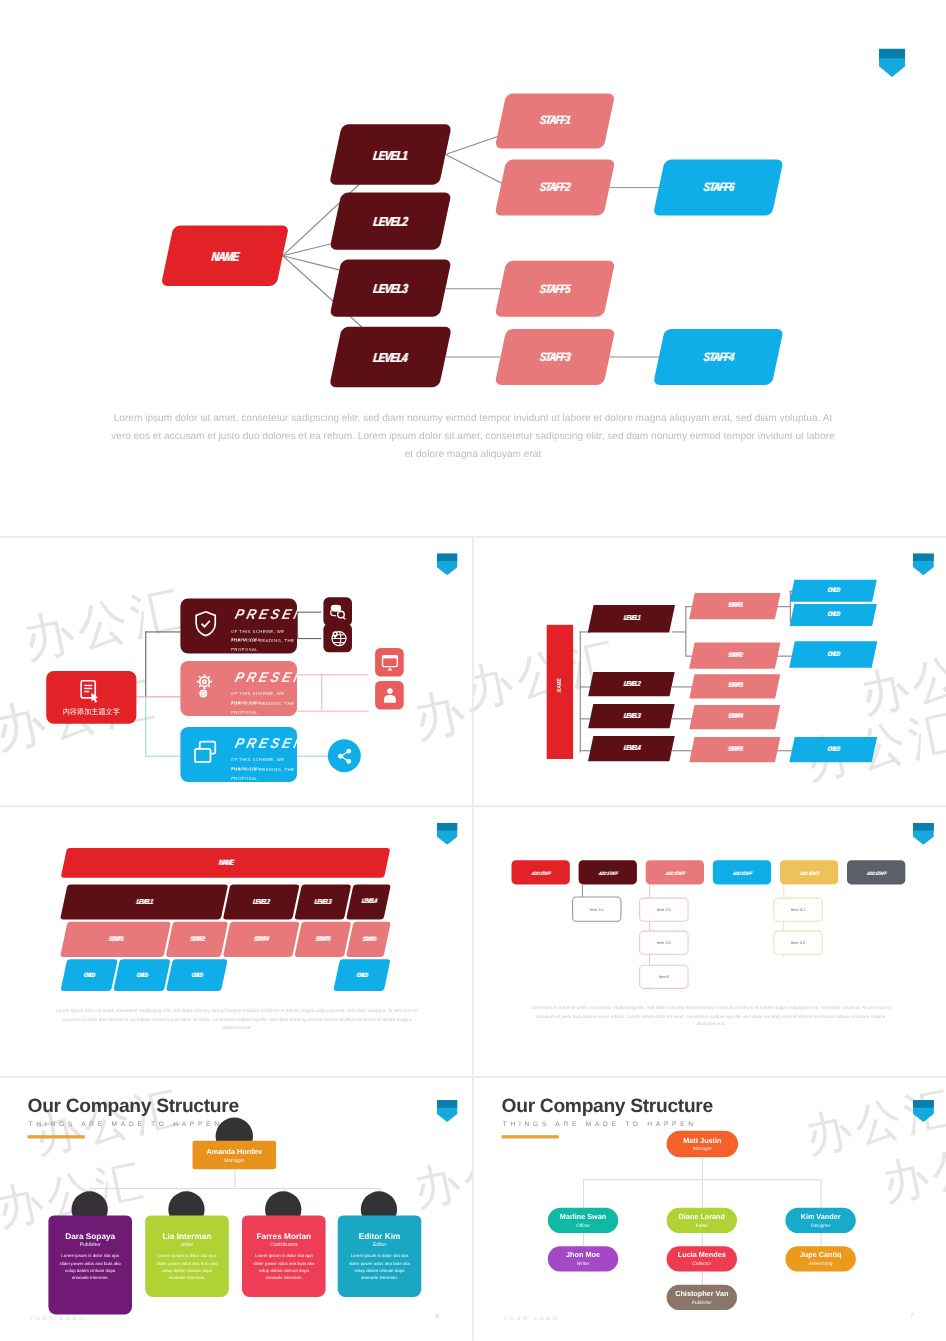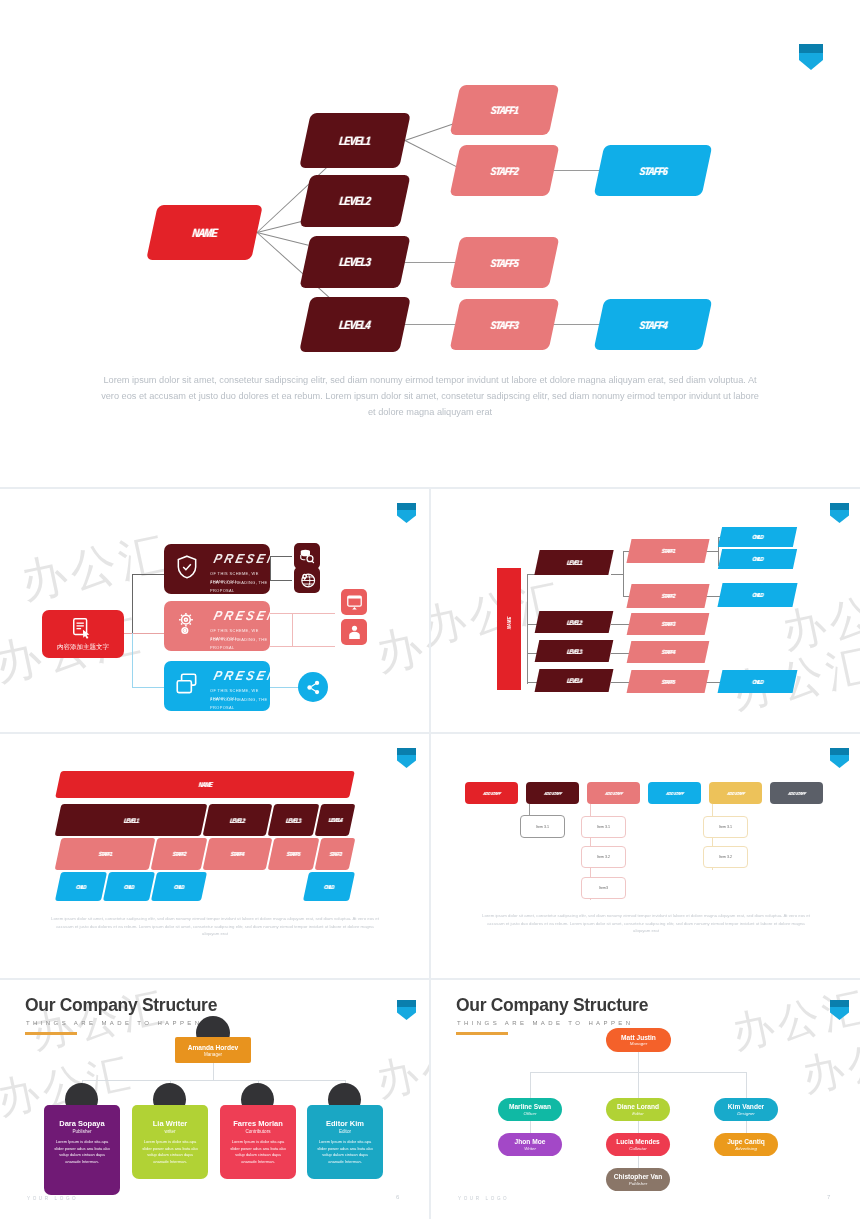--- a/index.html
+++ b/index.html
@@ -486,21 +486,21 @@
 
   <div class="avatar" style="left:65px;top:103px;width:33px;height:33px;"></div>
   <div class="person-card" style="left:44px;top:125px;width:76px;height:90px;background:#701a75;">
     <div class="person-name">Dara Sopaya</div>
     <div class="person-role">Publisher</div>
     <div class="person-body">Lorem Ipsum is dolor sita apa slider power adus ana buta ako volup dalam cintuan dapa ananade Interman.</div>
   </div>
 
   <div class="avatar" style="left:153px;top:103px;width:33px;height:33px;"></div>
   <div class="person-card" style="left:132px;top:125px;width:76px;height:74px;background:#b1d235;">
-    <div class="person-name">Lia Writer</div>
+    <div class="person-name">Lia Interman</div>
     <div class="person-role">writer</div>
     <div class="person-body">Lorem Ipsum is dolor sita apa slider power adus ana buta ako volup dalam cintuan dapa ananade Interman.</div>
   </div>
 
   <div class="avatar" style="left:241px;top:103px;width:33px;height:33px;"></div>
   <div class="person-card" style="left:220px;top:125px;width:76px;height:74px;background:#ee3e55;">
     <div class="person-name">Farres Morlan</div>
     <div class="person-role">Contributors</div>
     <div class="person-body">Lorem Ipsum is dolor sita apa slider power adus ana buta ako volup dalam cintuan dapa ananade Interman.</div>
   </div>

